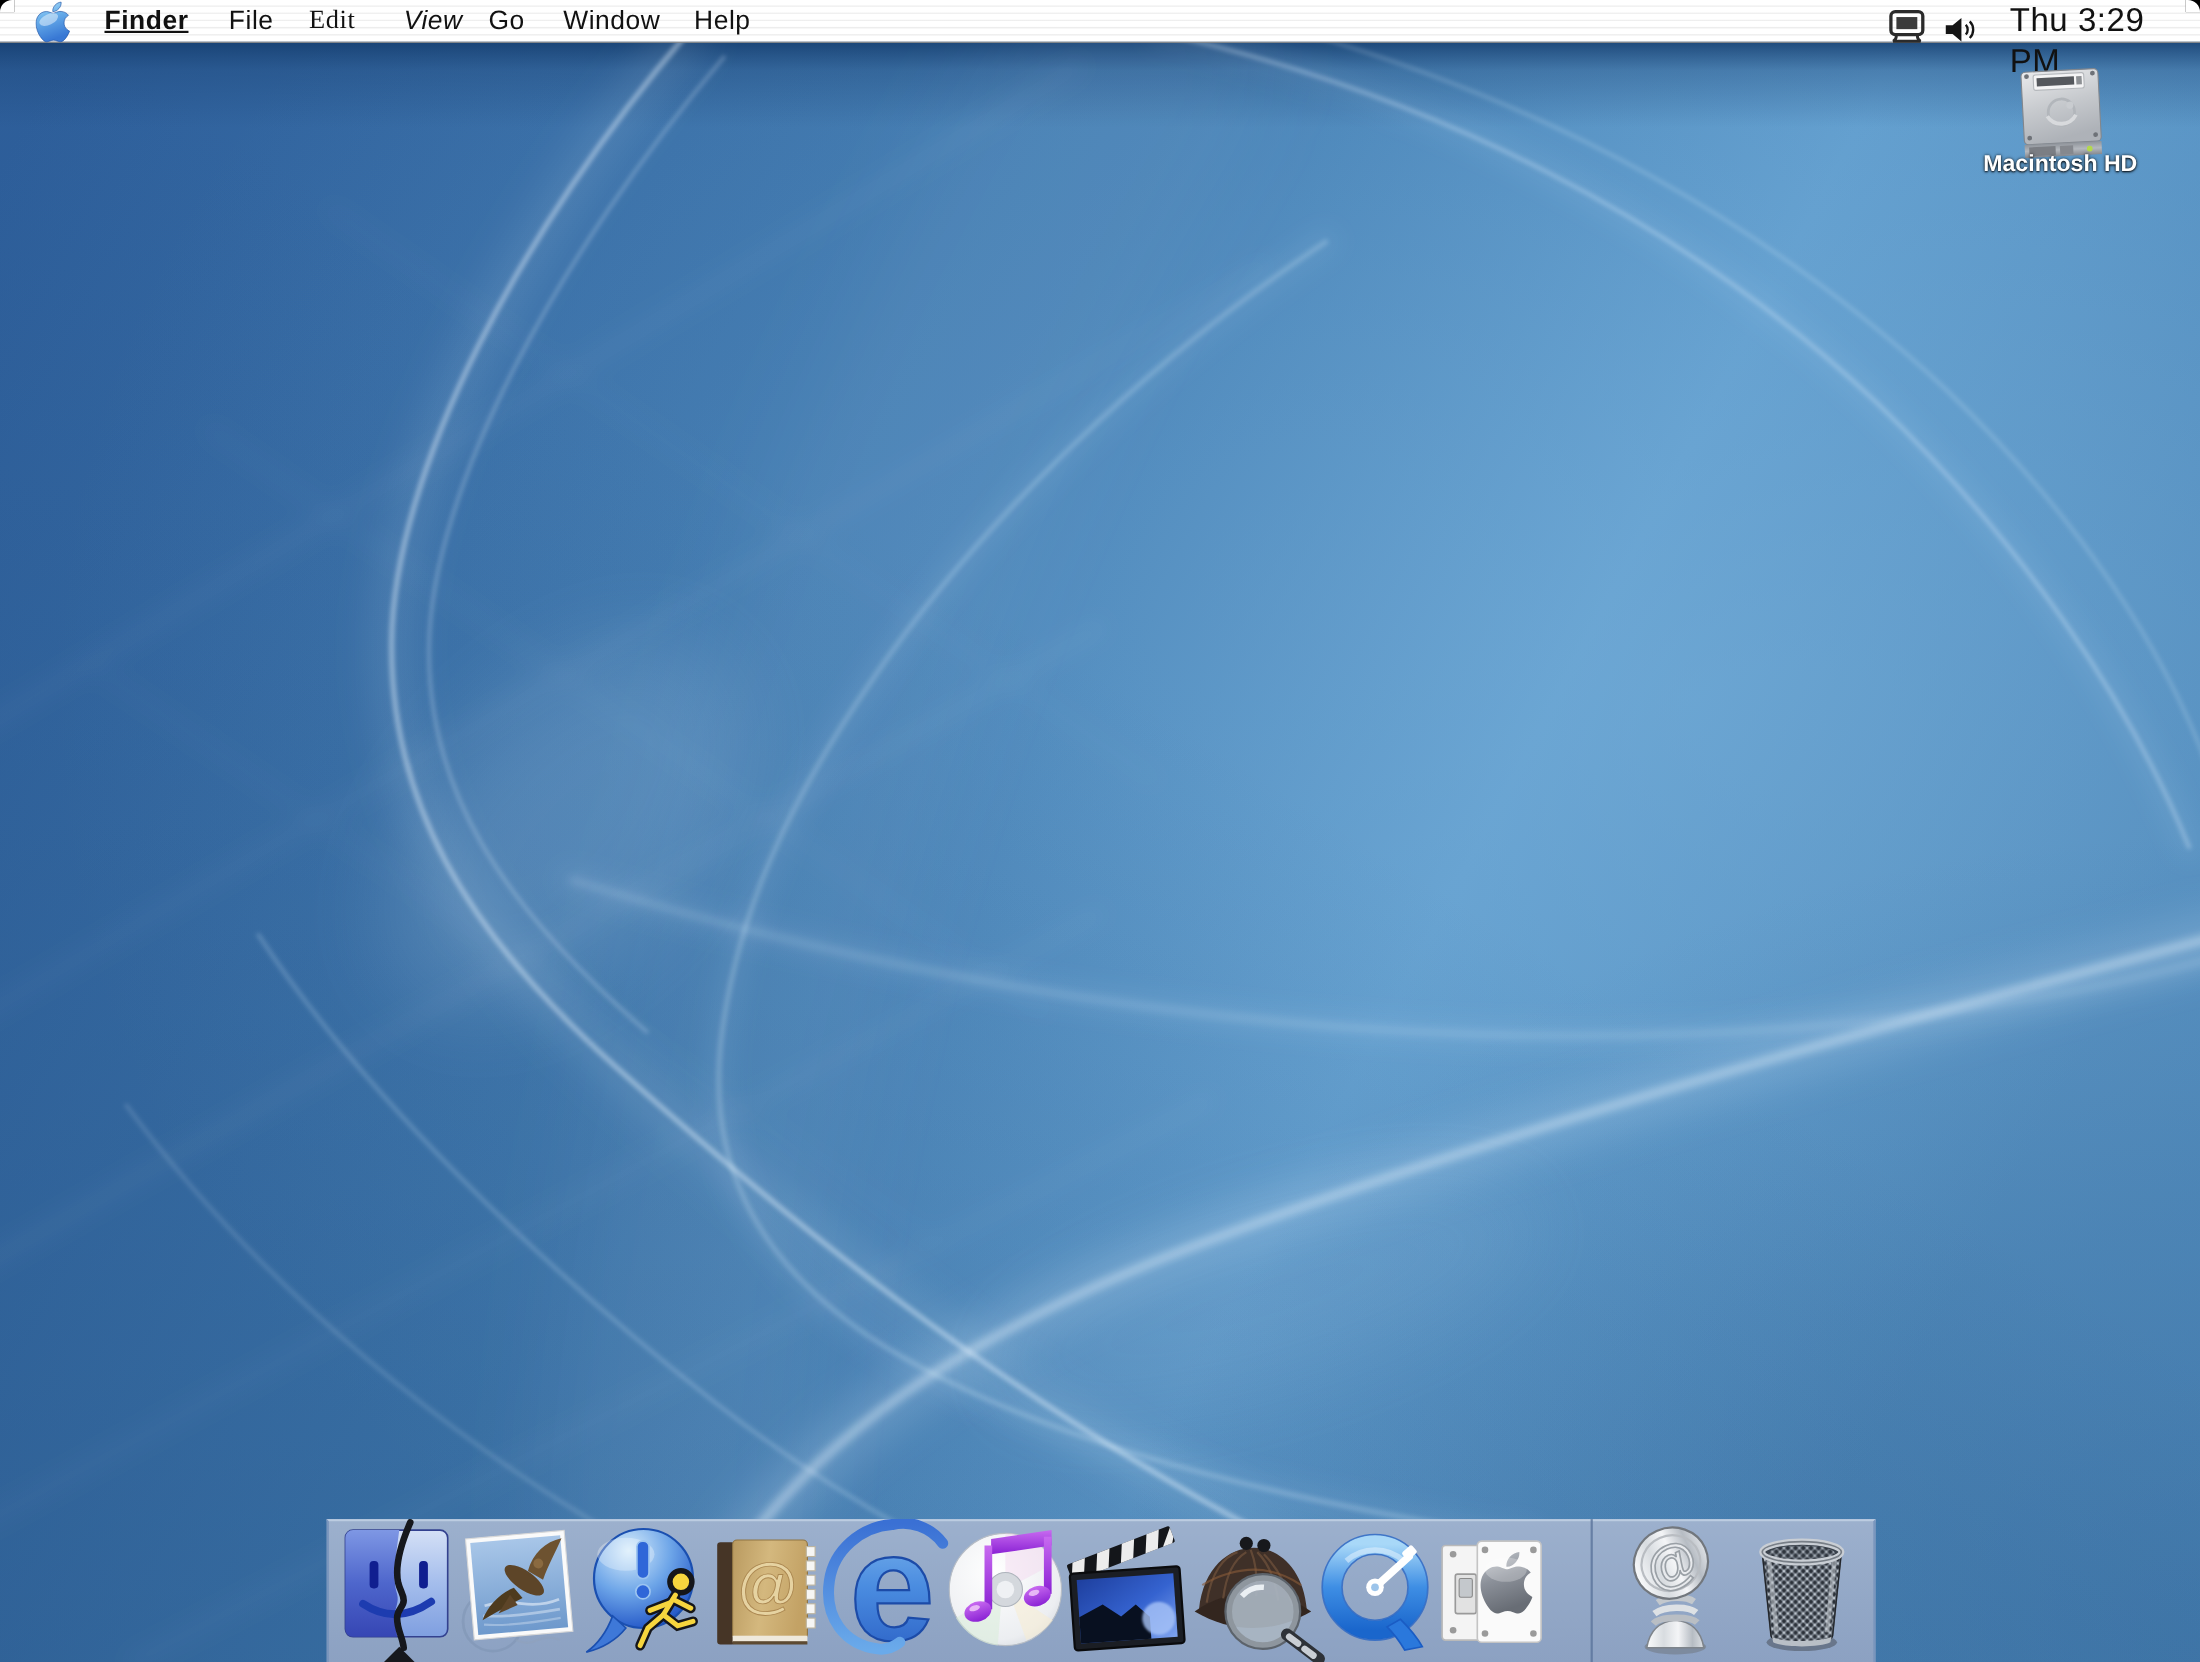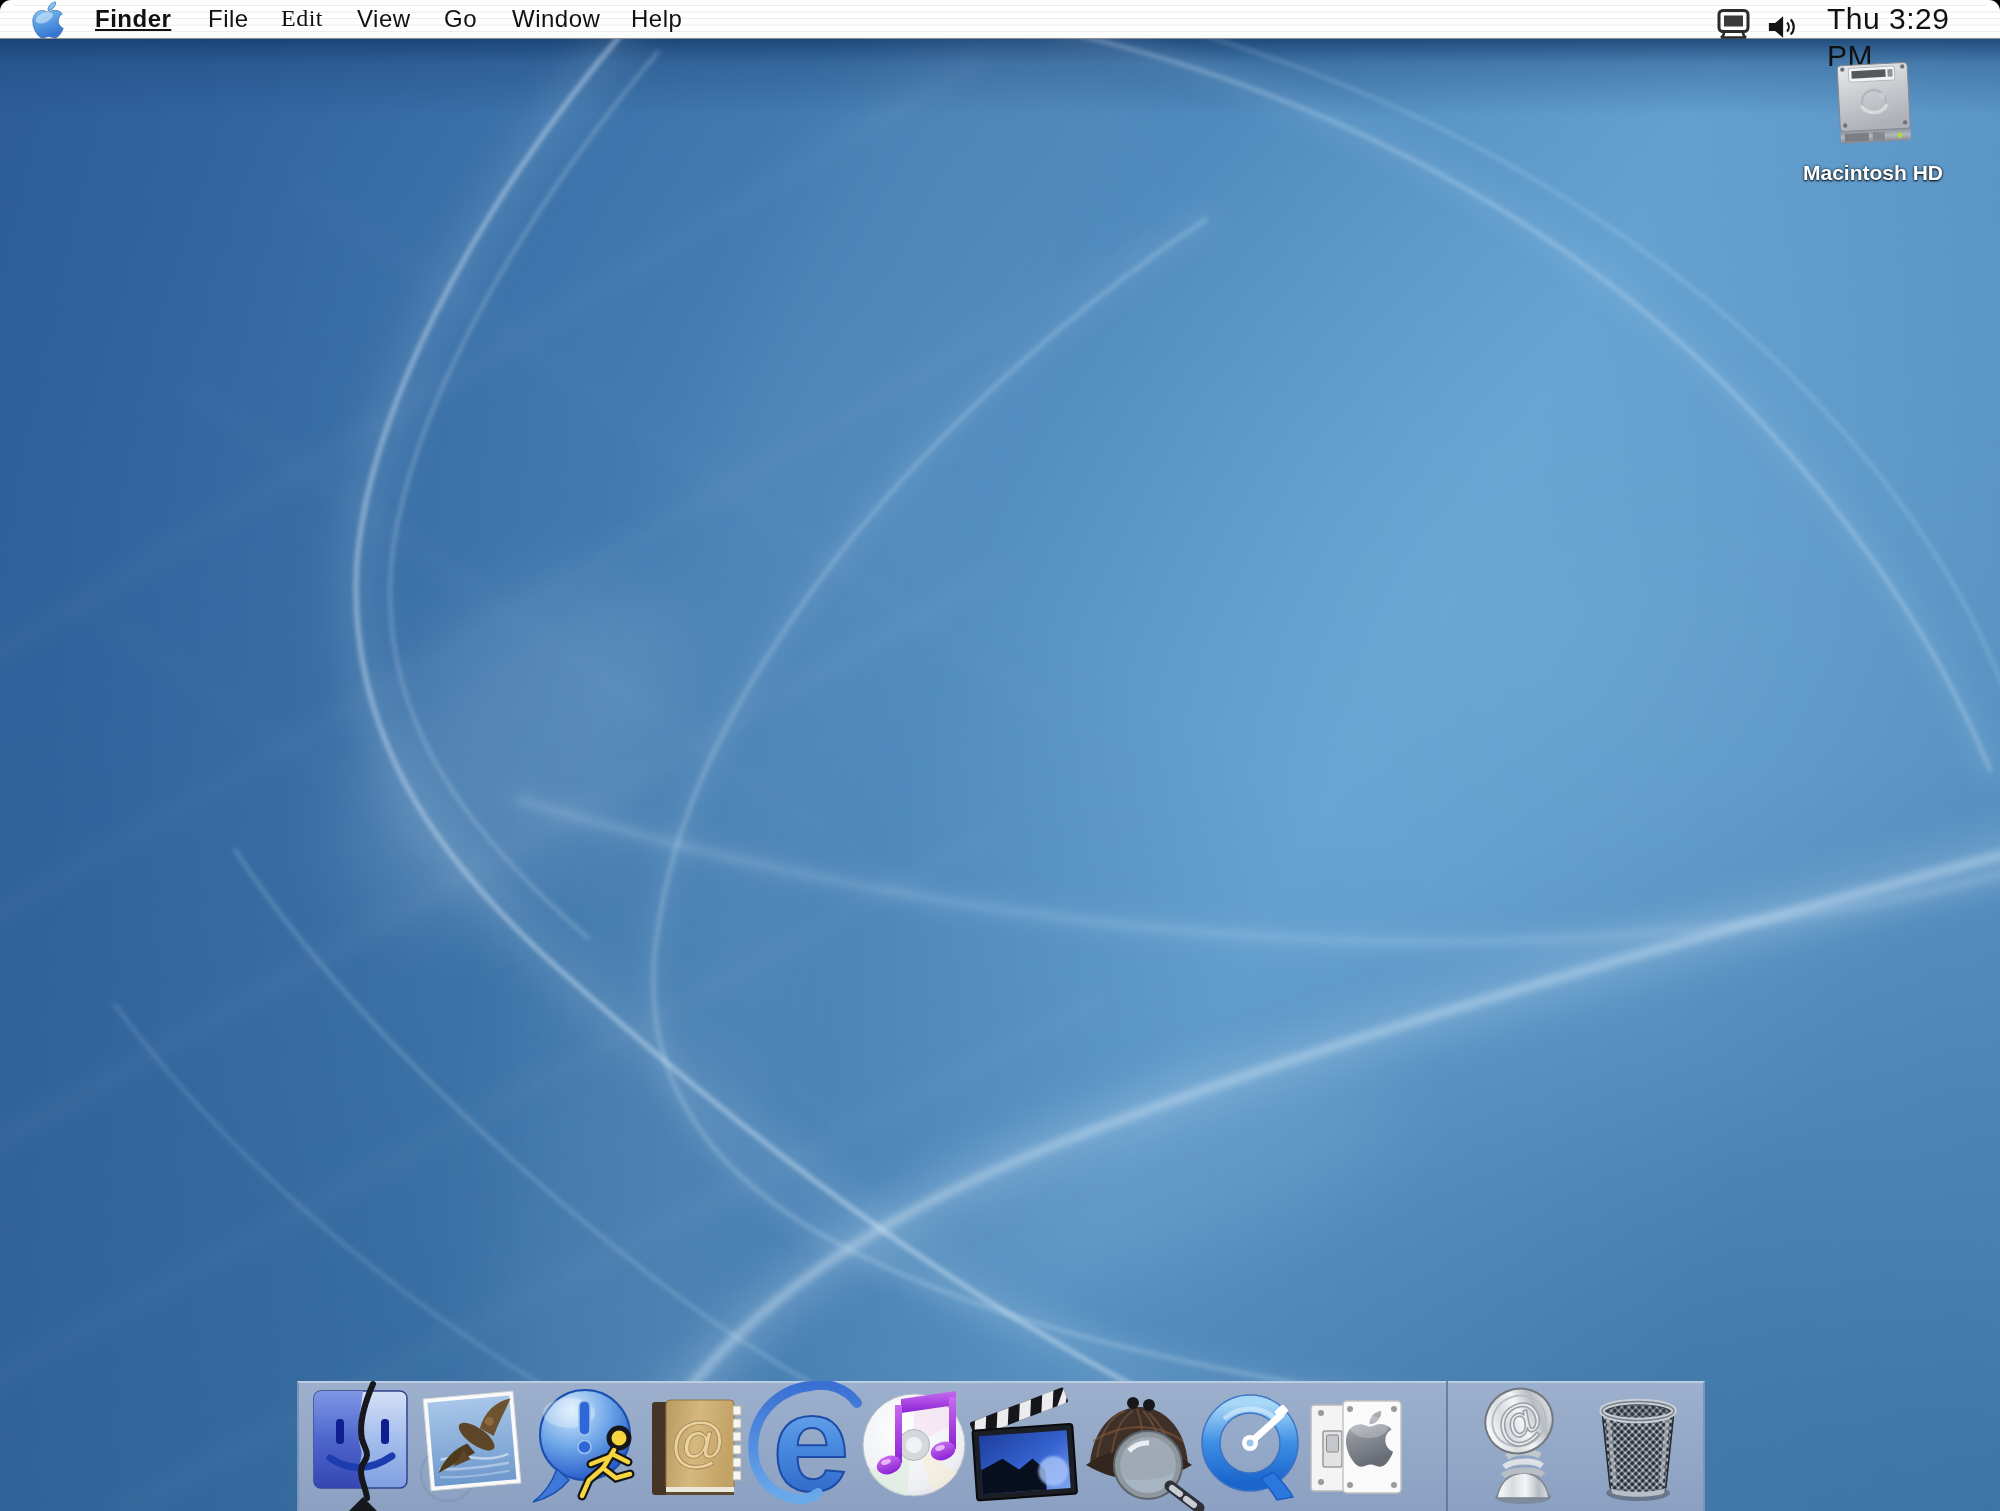--- a/index.html
+++ b/index.html
@@ -9,21 +9,21 @@
   #menubar{position:absolute;top:0;left:0;width:2000px;height:38px;
     background:repeating-linear-gradient(to bottom,#ffffff 0px,#ffffff 4.5px,#ededed 5.5px,#f8f8f8 6.5px);
     border-bottom:1.5px solid #8e8e8e;}
   .mi{position:absolute;top:0;height:38px;line-height:37px;font-size:24px;letter-spacing:0.5px;color:#111;}
   #corner-l,#corner-r{position:absolute;top:0;width:13px;height:11px;background:#000;z-index:60;}
   #corner-l{left:0;}
   #corner-r{right:0;}
   #corner-l::after,#corner-r::after{content:"";position:absolute;top:0;width:13px;height:11px;background:#fff;}
   #corner-l::after{border-top-left-radius:12px;}
   #corner-r::after{border-top-right-radius:12px;}
-  #hdlabel{position:absolute;left:1773px;top:161px;width:200px;text-align:center;
+  #hdlabel{position:absolute;left:1773px;top:137px;width:200px;text-align:center;
     font-size:21px;font-weight:bold;color:#fff;
     text-shadow:0 1px 2px rgba(0,0,0,0.9),0 0 3px rgba(0,0,0,0.7);}
   #dock{position:absolute;left:297px;top:1381px;width:1408px;height:130px;
     background:linear-gradient(to bottom,#9cb0cd,#92a7c6 60%,#8ca1c2);
     border-top:2px solid rgba(220,232,246,0.6);
     border-left:2px solid rgba(120,148,188,0.9);
     border-right:2px solid rgba(120,148,188,0.9);
     box-sizing:border-box;}
   #dockdiv{position:absolute;left:1446px;top:1381px;width:2px;height:130px;background:rgba(90,115,155,0.8);}
 </style>
@@ -111,21 +111,21 @@
       <path d="M 1030,60 C 800,420 640,900 610,1380" stroke-width="240" stroke-opacity="0.05" filter="url(#b40)" stroke="#cfe8fa"></path>
       <ellipse cx="510" cy="750" rx="200" ry="115" fill="#cfe8fa" opacity="0.15" filter="url(#b40)" transform="rotate(-48 510 750)"></ellipse>
       <ellipse cx="1150" cy="1180" rx="260" ry="80" fill="#cfe8fa" opacity="0.08" filter="url(#b40)" transform="rotate(-17 1150 1180)"></ellipse>
     </g>
   </svg>
 
   <div id="menubar"></div>
   <span class="mi" style="left:95px;font-weight:bold;text-decoration:underline;">Finder</span>
   <span class="mi" style="left:208px;">File</span>
   <span class="mi" style="left:281px;font-family:Liberation Serif, serif;">Edit</span>
-  <span class="mi" style="left:357px;">View</span>
+  <span class="mi" style="left:367px;font-style:italic;">View</span>
   <span class="mi" style="left:444px;">Go</span>
   <span class="mi" style="left:512px;">Window</span>
   <span class="mi" style="left:631px;">Help</span>
   <span class="mi" style="left:1827px;font-size:30px;">Thu 3:29 PM</span>
   <svg class="mi" style="left:32px;top:1px;" width="32" height="36" viewBox="0 0 1050 1250">
     <defs>
       <linearGradient id="apg" x1="0" y1="0" x2="0.3" y2="1">
         <stop offset="0" stop-color="#b5e2f8"></stop>
         <stop offset="0.4" stop-color="#6cb2ec"></stop>
         <stop offset="1" stop-color="#3878d4"></stop>

